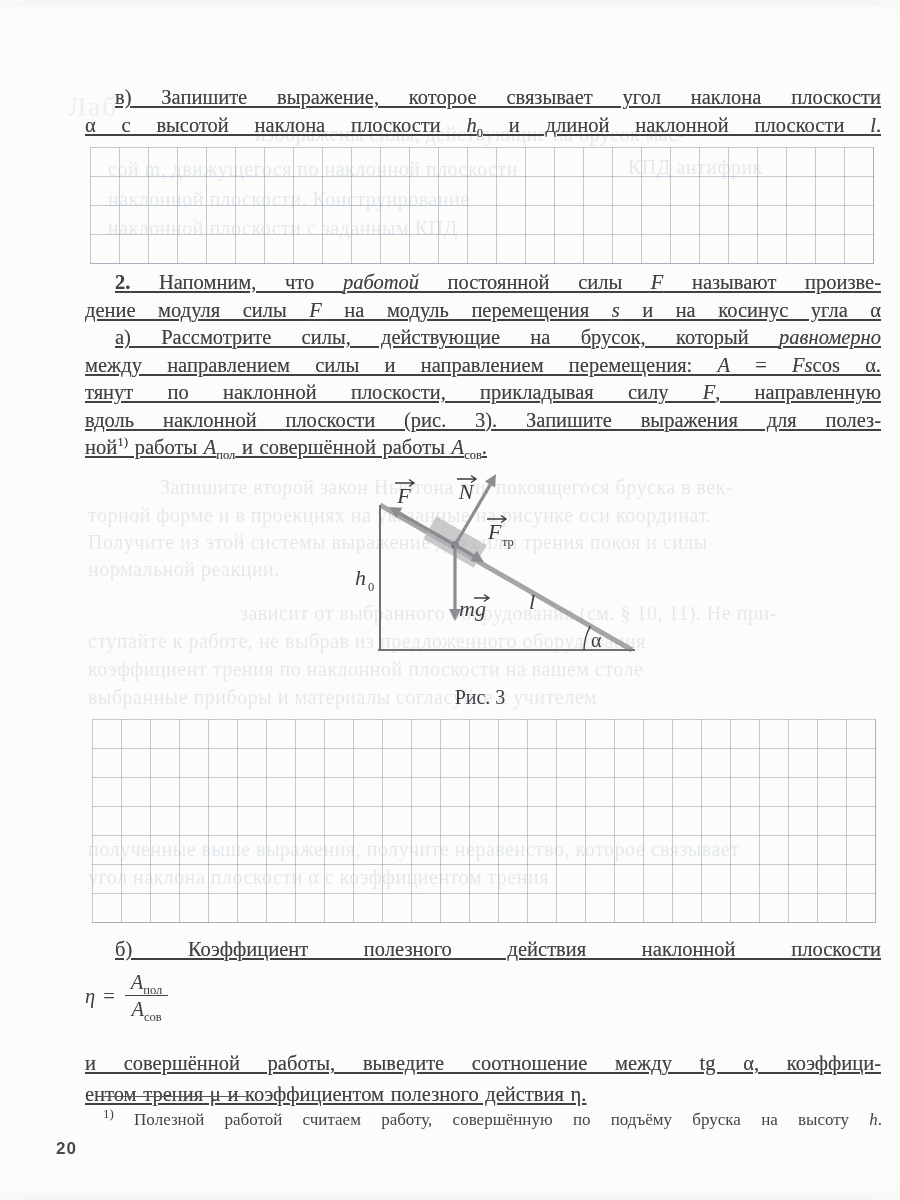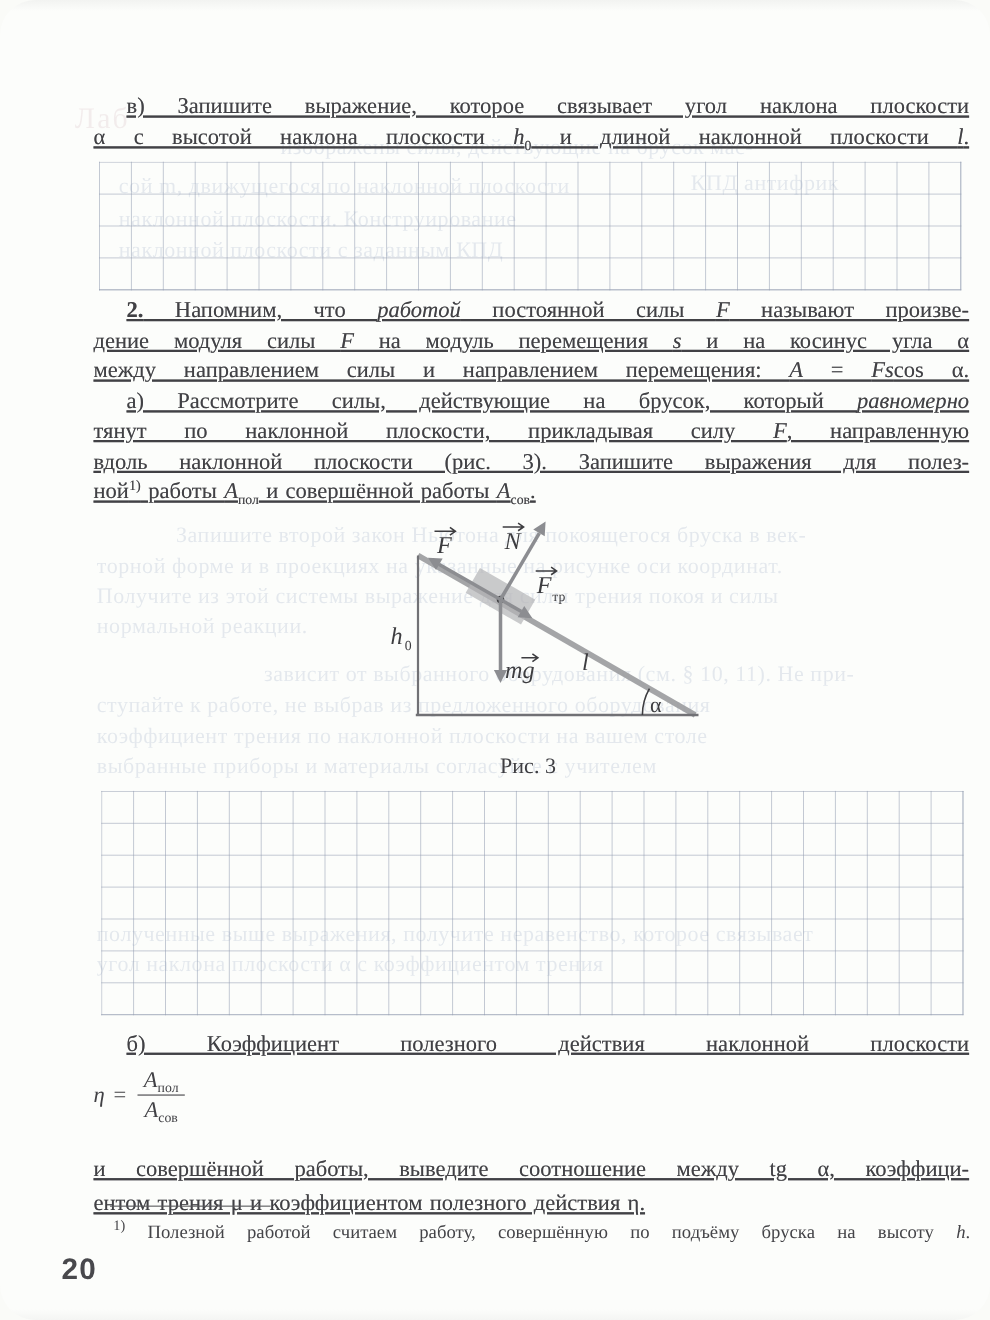--- a/index.html
+++ b/index.html
@@ -43,21 +43,21 @@
   .fr .top{border-bottom:1.6px solid #414145;padding:0 6px 1px 6px;}
   .fr .bot{padding-top:2px;}
   .fracrow .tail{flex:1;text-align:justify;text-align-last:justify;margin-left:4px;}
   .b-l3{line-height:31px;margin-top:20px;}
   .b-l4{line-height:31px;text-align-last:auto;}
   
   .fnrule{position:absolute;left:100px;top:1096px;width:146px;border-top:1.6px solid #59595c;}
   .footnote{position:absolute;left:103px;top:1108px;width:779px;font-size:17px;line-height:23px;
             text-align:justify;text-align-last:justify;color:#444448;white-space:nowrap;}
   .pagenum{position:absolute;left:56px;top:1139px;font-family:"Liberation Sans",sans-serif;
-           font-weight:bold;font-size:27px;color:#48484c;letter-spacing:1px;}
+           font-weight:bold;font-size:17px;color:#48484c;letter-spacing:1px;}
 </style>
 </head>
 <body>
 
 <div class="page">
 
   <div class="grid" style="left:90px;top:147px;width:783px;height:116px;"></div>
   <div class="grid" style="left:92px;top:719px;width:783px;height:203px;"></div>
 
   <div class="ghost big" style="left:68px;top:92px;">Лаб</div>
@@ -78,22 +78,22 @@
   <div class="ghost" style="left:88px;top:866px;">угол наклона плоскости α с коэффициентом трения</div>
 
   <div class="para" style="top:84px;">
     <div class="ln ind"><span>в) Запишите выражение, которое связывает угол наклона плоскости</span></div>
     <div class="ln"><span>α с высотой наклона плоскости </span><span class="v">h</span><sub class="sb">0</sub><span> и длиной наклонной плоскости </span><span class="v">l</span><span>.</span></div>
   </div>
 
   <div class="para" style="top:269px;">
     <div class="ln ind"><span class="bnum">2.</span><span> Напомним, что </span><span class="v">работой</span><span> постоянной силы </span><span class="v">F</span><span> называют произве-</span></div>
     <div class="ln"><span>дение модуля силы </span><span class="v">F</span><span> на модуль перемещения </span><span class="v">s</span><span> и на косинус угла α</span></div>
+    <div class="ln ind"><span>а) Рассмотрите силы, действующие на брусок, который </span><span class="v">равномерно</span></div>
     <div class="ln"><span>между направлением силы и направлением перемещения: </span><span class="v">A</span><span> = </span><span class="v">Fs</span><span>cos α.</span></div>
-    <div class="ln ind"><span>а) Рассмотрите силы, действующие на брусок, который </span><span class="v">равномерно</span></div>
     <div class="ln"><span>тянут по наклонной плоскости, прикладывая силу </span><span class="v">F</span><span>, направленную</span></div>
     <div class="ln"><span>вдоль наклонной плоскости (рис. 3). Запишите выражения для полез-</span></div>
     <div class="ln lastln"><span>ной</span><sup class="sp">1)</sup><span> работы </span><span class="v">A</span><sub class="sb">пол</sub><span> и совершённой работы </span><span class="v">A</span><sub class="sb">сов</sub><span>.</span></div>
   </div>
 
   <div class="figwrap">
     <svg width="370" height="260" viewBox="0 0 370 260">
 
       <line x1="55" y1="50" x2="307" y2="195" stroke="#9b9c9f" stroke-width="5" opacity="0.9"></line>
       <line x1="55" y1="50" x2="55" y2="195" stroke="#717175" stroke-width="2"></line>

